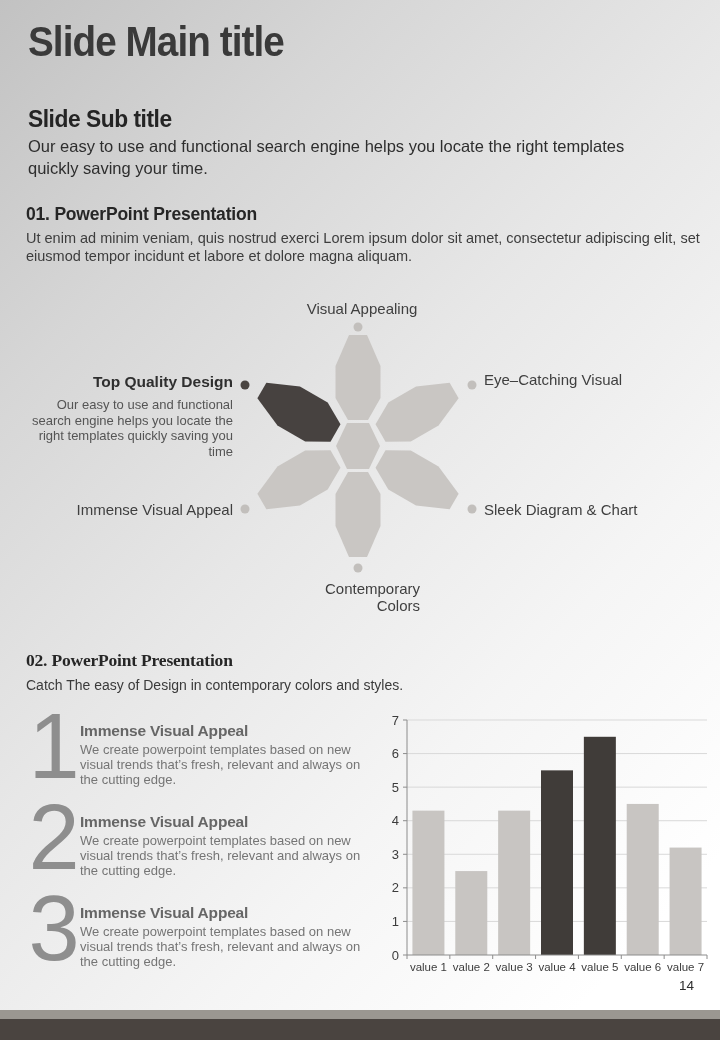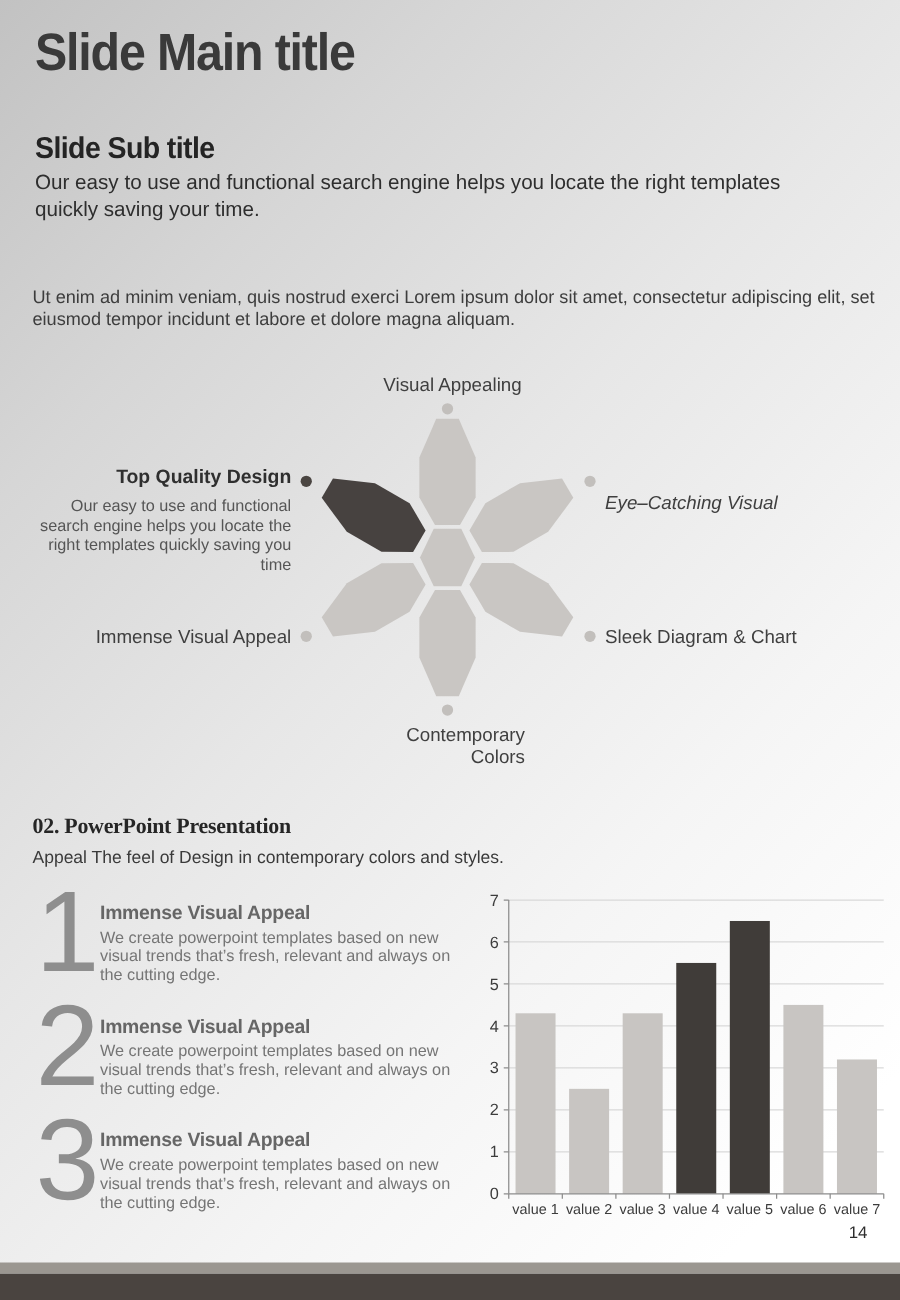--- a/index.html
+++ b/index.html
@@ -25,21 +25,21 @@
   .s2-heading{ left:26px; top:650px;font-family:Liberation Serif, serif; }
   .s2-desc{ left:26px; top:677px; width:500px; font-size:14px; color:#3a3a3a; }
 
   .flower-svg{ left:228px; top:316px; }
   .dlabel{ font-size:15px; color:#3f3f3f; }
   .dl-top{ left:262px; top:300px; width:200px; text-align:center; }
   .dl-tql{ left:30px; top:373px; width:203px; text-align:right; }
   .dl-tql .t{ font-size:15.5px; font-weight:bold; color:#2f2f2f; }
   .dl-tql .d{ margin-top:6px; font-size:13px; line-height:15.5px; color:#555; }
   .dl-bl{ left:30px; top:501px; width:203px; text-align:right; }
-  .dl-tr{ left:484px; top:394px; white-space:nowrap;font-style:italic; }
+  .dl-tr{ left:484px; top:371px; white-space:nowrap; }
   .dl-br{ left:484px; top:501px; white-space:nowrap;text-align:center; }
   .dl-bot{ left:300px; top:580px; width:120px; text-align:right; line-height:17px; }
 
   .item{ left:28px; width:340px; height:84px; }
   .item .num{
     position:absolute; left:0; top:-12px; width:52px; font-size:92px; line-height:1;
     color:#8e8e8e; text-align:center; font-weight:normal;
   }
   .item .txt{ position:absolute; left:52px; top:10px; width:286px; }
   .item .txt .h{ font-size:15.5px; font-weight:bold; color:#666; letter-spacing:-.2px; }
@@ -53,20 +53,21 @@
 </style>
 </head>
 <body>
 
 <div class="slide">
 
   <div class="abs main-title">Slide Main title</div>
   <div class="abs sub-title">Slide Sub title</div>
   <div class="abs sub-desc">Our easy to use and functional search engine helps you locate the right templates quickly saving your time.</div>
 
+  <div class="abs sec-heading s1-heading">01. PowerPoint Presentation</div>
   <div class="abs s1-desc">Ut enim ad minim veniam, quis nostrud exerci  Lorem ipsum dolor sit amet, consectetur adipiscing elit, set eiusmod tempor incidunt et labore et dolore magna aliquam.</div>
 
   <svg class="abs flower-svg" width="260" height="260" viewBox="-130 -130 260 260">
     <g>
       <polygon points="-9,-111 9,-111 22.5,-80 22.5,-48 10,-26 -10,-26 -22.5,-48 -22.5,-80" fill="#c9c6c3"></polygon>
       <polygon points="-9,-111 9,-111 22.5,-80 22.5,-48 10,-26 -10,-26 -22.5,-48 -22.5,-80" transform="rotate(60)" fill="#c9c6c3"></polygon>
       <polygon points="-9,-111 9,-111 22.5,-80 22.5,-48 10,-26 -10,-26 -22.5,-48 -22.5,-80" transform="rotate(120)" fill="#c9c6c3"></polygon>
       <polygon points="-9,-111 9,-111 22.5,-80 22.5,-48 10,-26 -10,-26 -22.5,-48 -22.5,-80" transform="rotate(180)" fill="#c9c6c3"></polygon>
       <polygon points="-9,-111 9,-111 22.5,-80 22.5,-48 10,-26 -10,-26 -22.5,-48 -22.5,-80" transform="rotate(240)" fill="#c9c6c3"></polygon>
       <polygon points="-9,-111 9,-111 22.5,-80 22.5,-48 10,-26 -10,-26 -22.5,-48 -22.5,-80" transform="rotate(300)" fill="#474240"></polygon>
@@ -86,21 +87,21 @@
   <div class="abs dl-tql">
     <div class="t">Top Quality Design</div>
     <div class="d">Our easy to use and functional search engine helps you locate the right templates quickly saving you time</div>
   </div>
   <div class="abs dlabel dl-bl">Immense Visual Appeal</div>
   <div class="abs dlabel dl-tr">Eye–Catching Visual</div>
   <div class="abs dlabel dl-br">Sleek Diagram &amp; Chart</div>
   <div class="abs dlabel dl-bot">Contemporary Colors</div>
 
   <div class="abs sec-heading s2-heading">02. PowerPoint Presentation</div>
-  <div class="abs s2-desc">Appeal The feel of Design in contemporary colors and styles.</div>
+  <div class="abs s2-desc">Catch The easy of Design in contemporary colors and styles.</div>
 
   <div class="abs item it-1">
     <div class="num">1</div>
     <div class="txt">
       <div class="h">Immense Visual Appeal</div>
       <div class="b">We create powerpoint templates based on new visual trends that’s fresh, relevant and always on the cutting edge.</div>
     </div>
   </div>
   <div class="abs item it-2">
     <div class="num">2</div>

